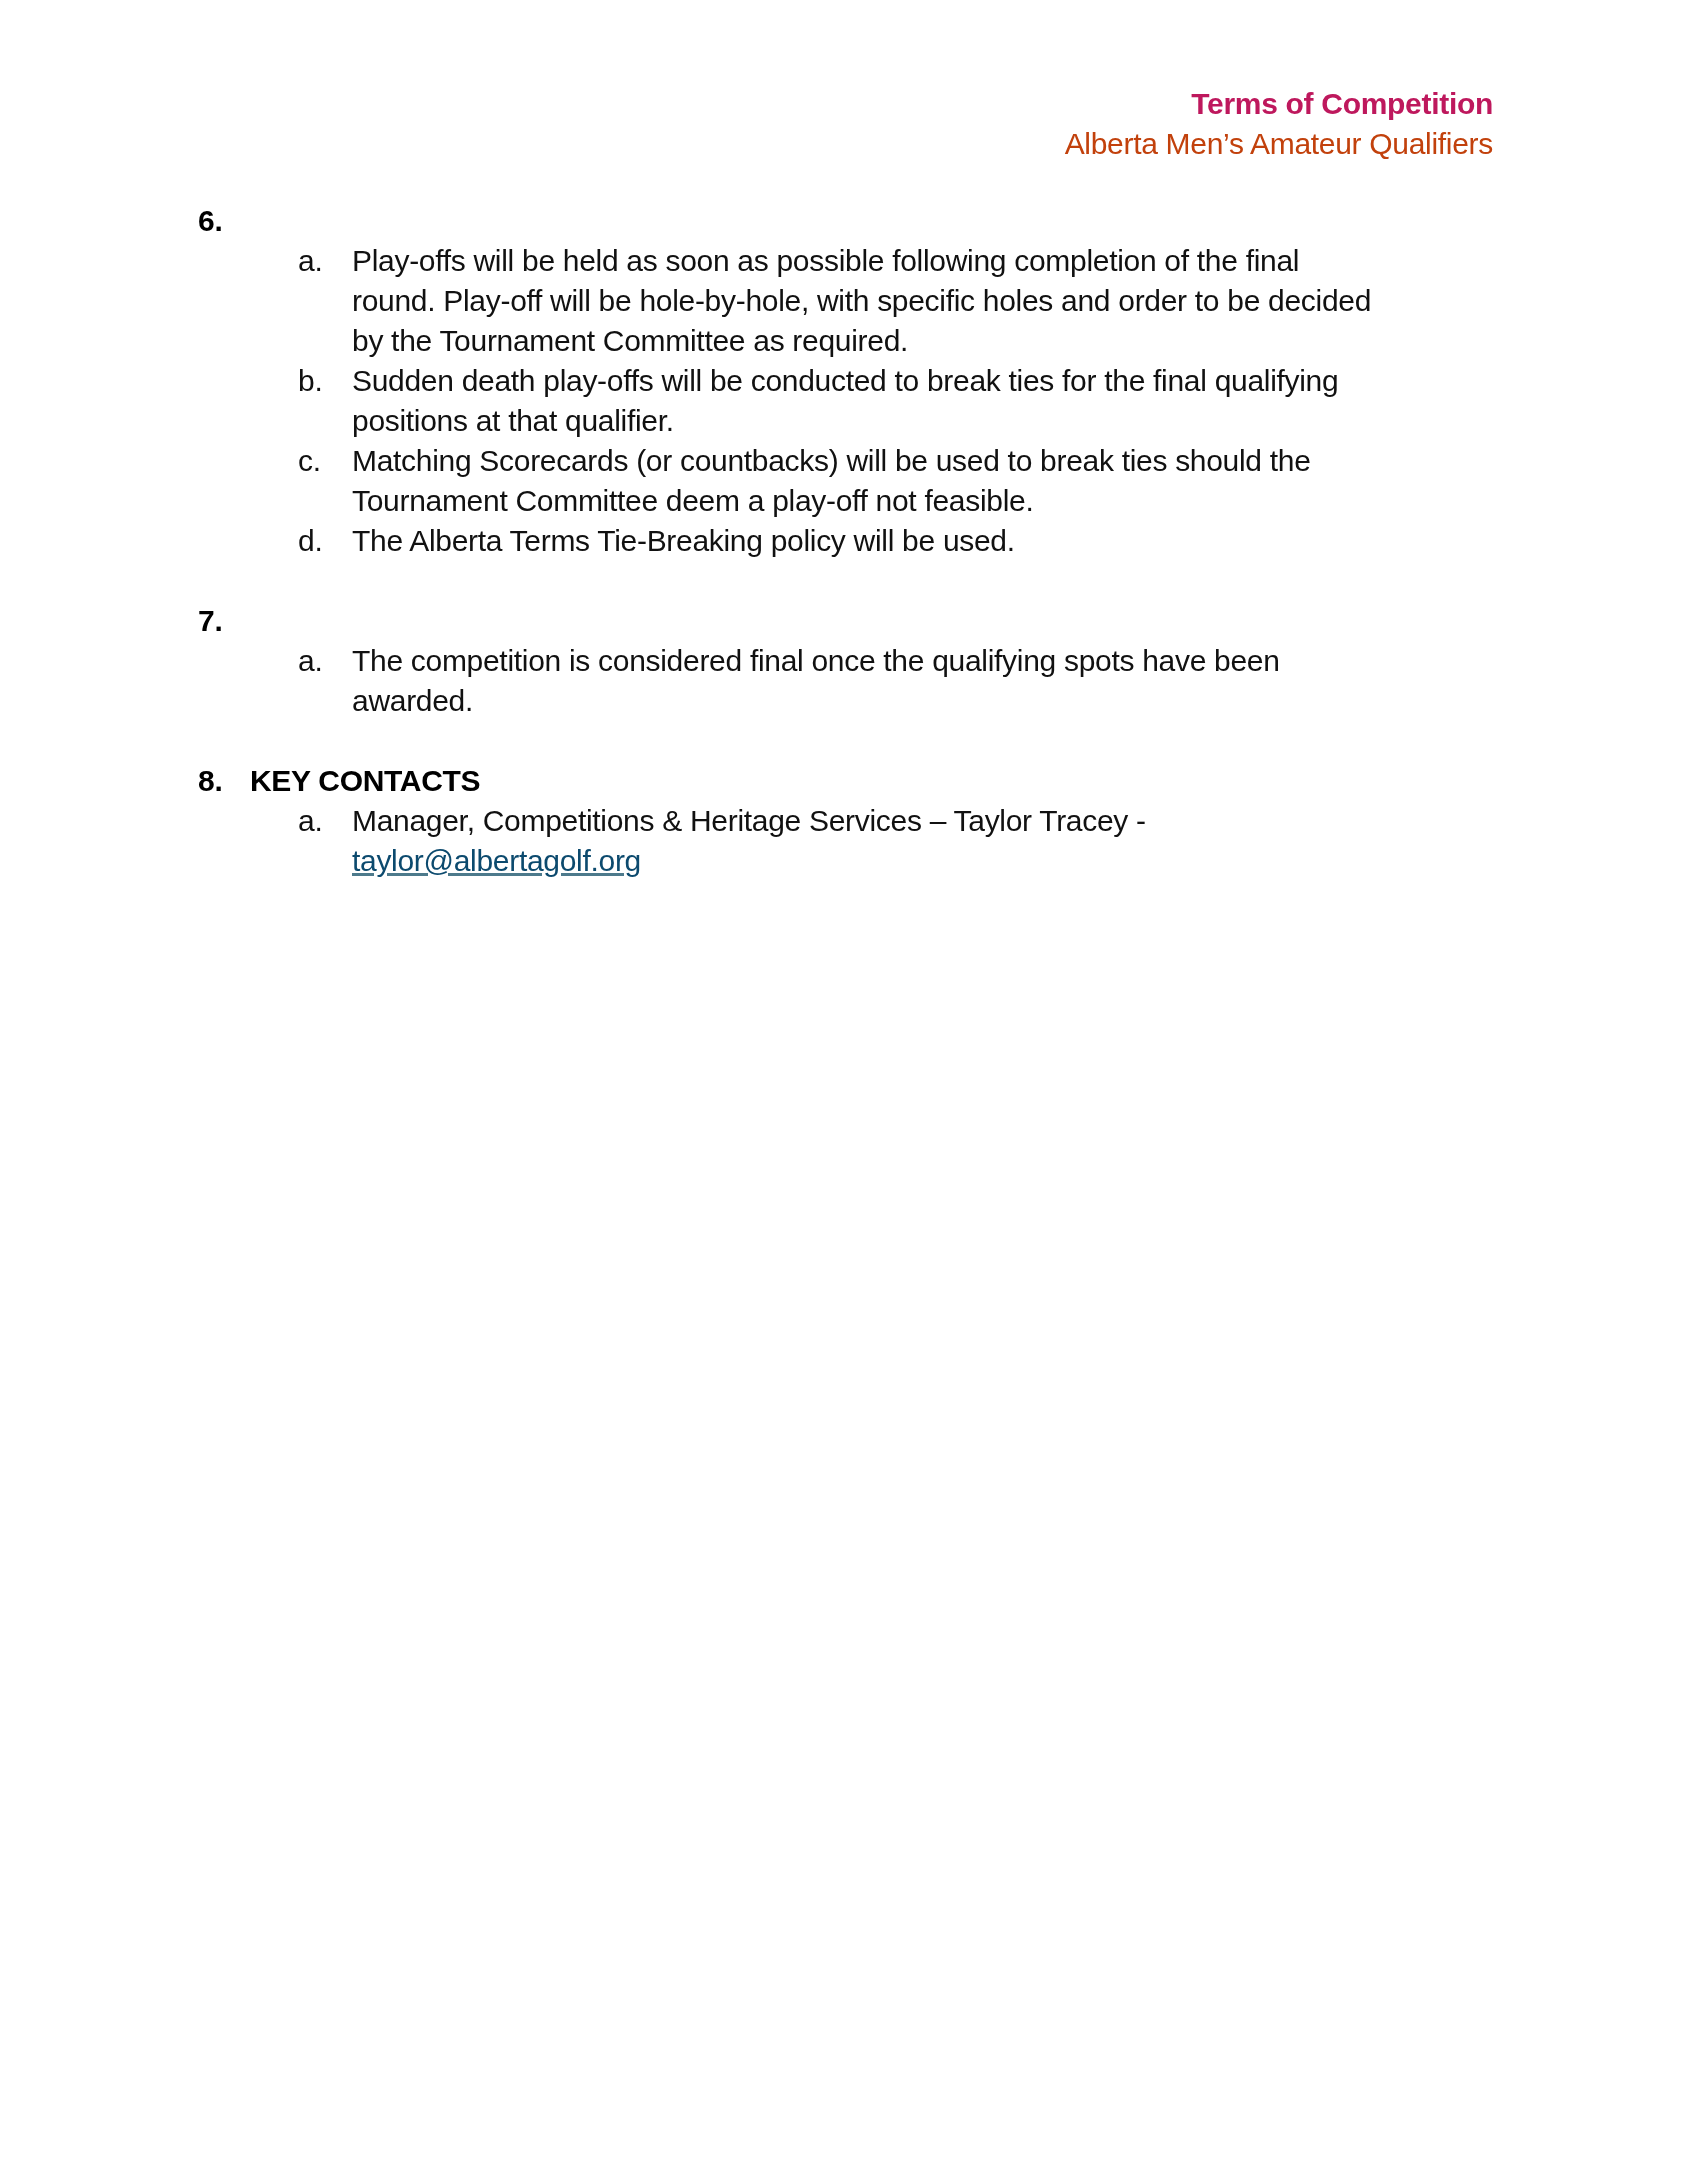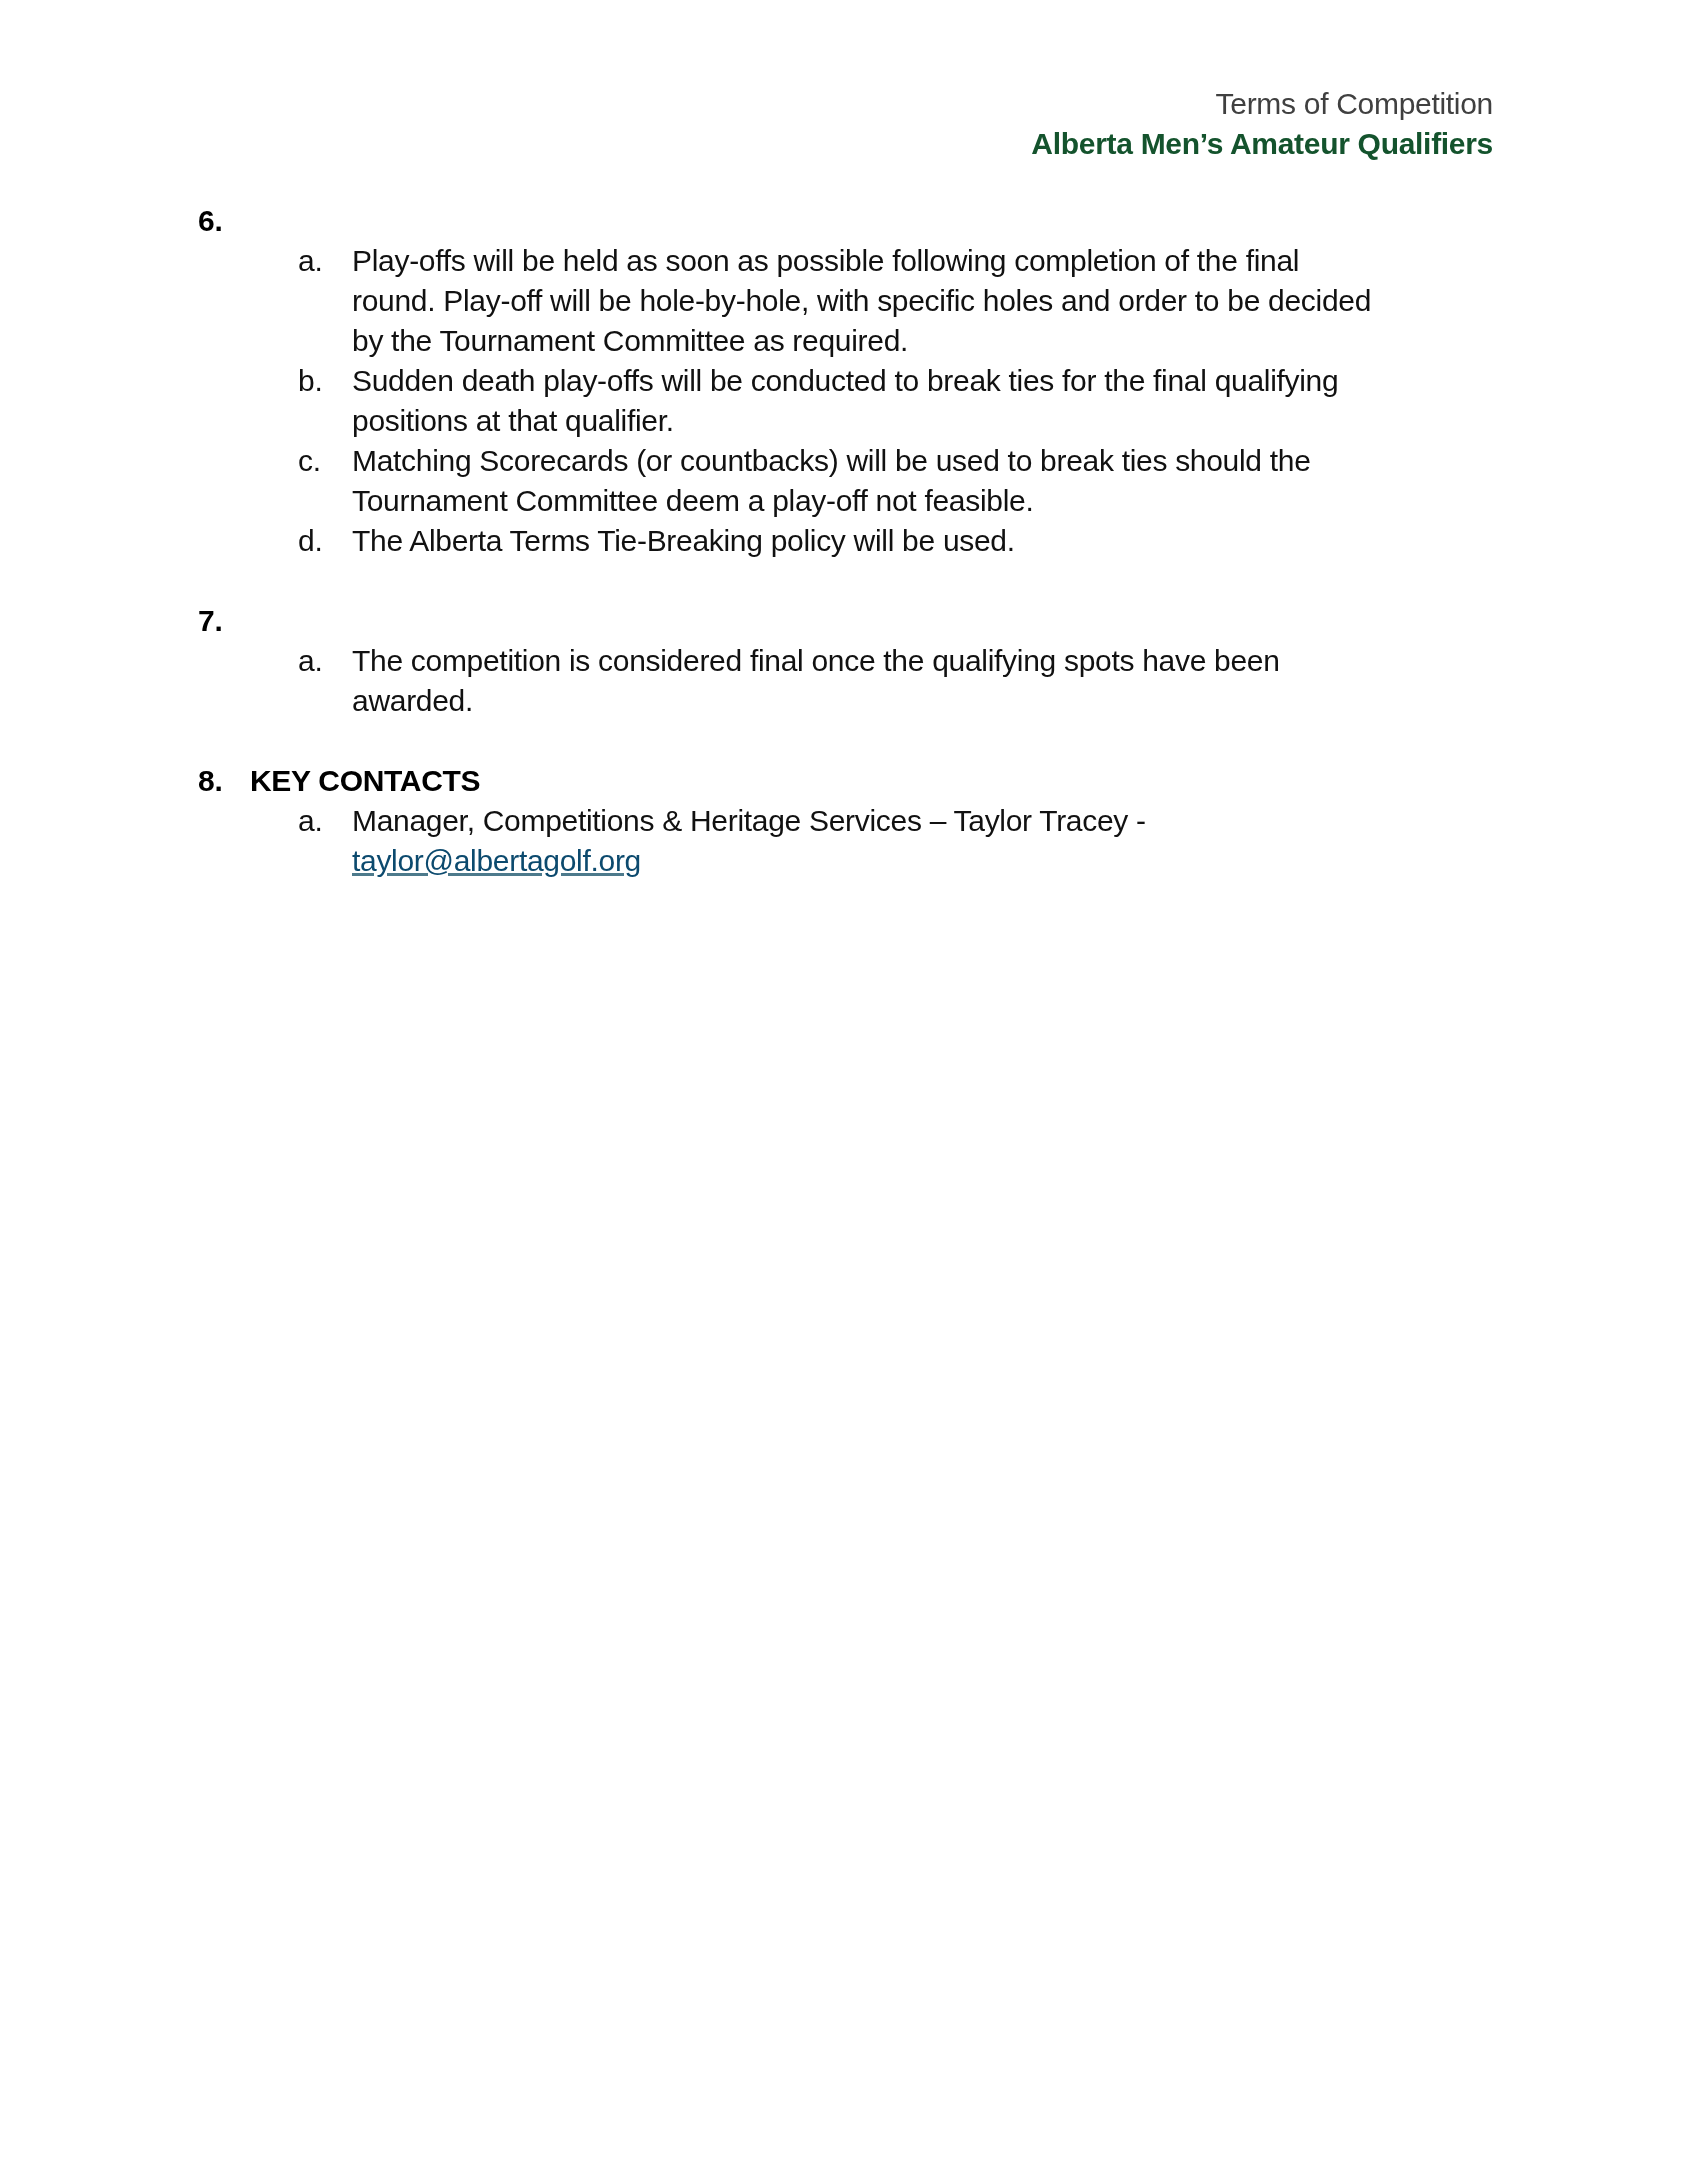--- a/index.html
+++ b/index.html
@@ -18,26 +18,26 @@
     font-size: 30px;
     line-height: 40px;
     letter-spacing: -0.3px;
     color: #111111;
     overflow: hidden;
   }
   .doc-header {
     text-align: right;
   }
   .doc-title {
-    font-weight: 400;
-    color: #404040;
+    font-weight: 700;
+    color: #be185d;
   }
   .doc-subtitle {
-    font-weight: 700;
-    color: #14532d;
+    font-weight: 400;
+    color: #c2410c;
   }
   .sections {
     margin-top: 37px;
   }
   .section {
     margin-bottom: 40px;
   }
   .sec-head {
     display: flex;
     font-weight: 700;

